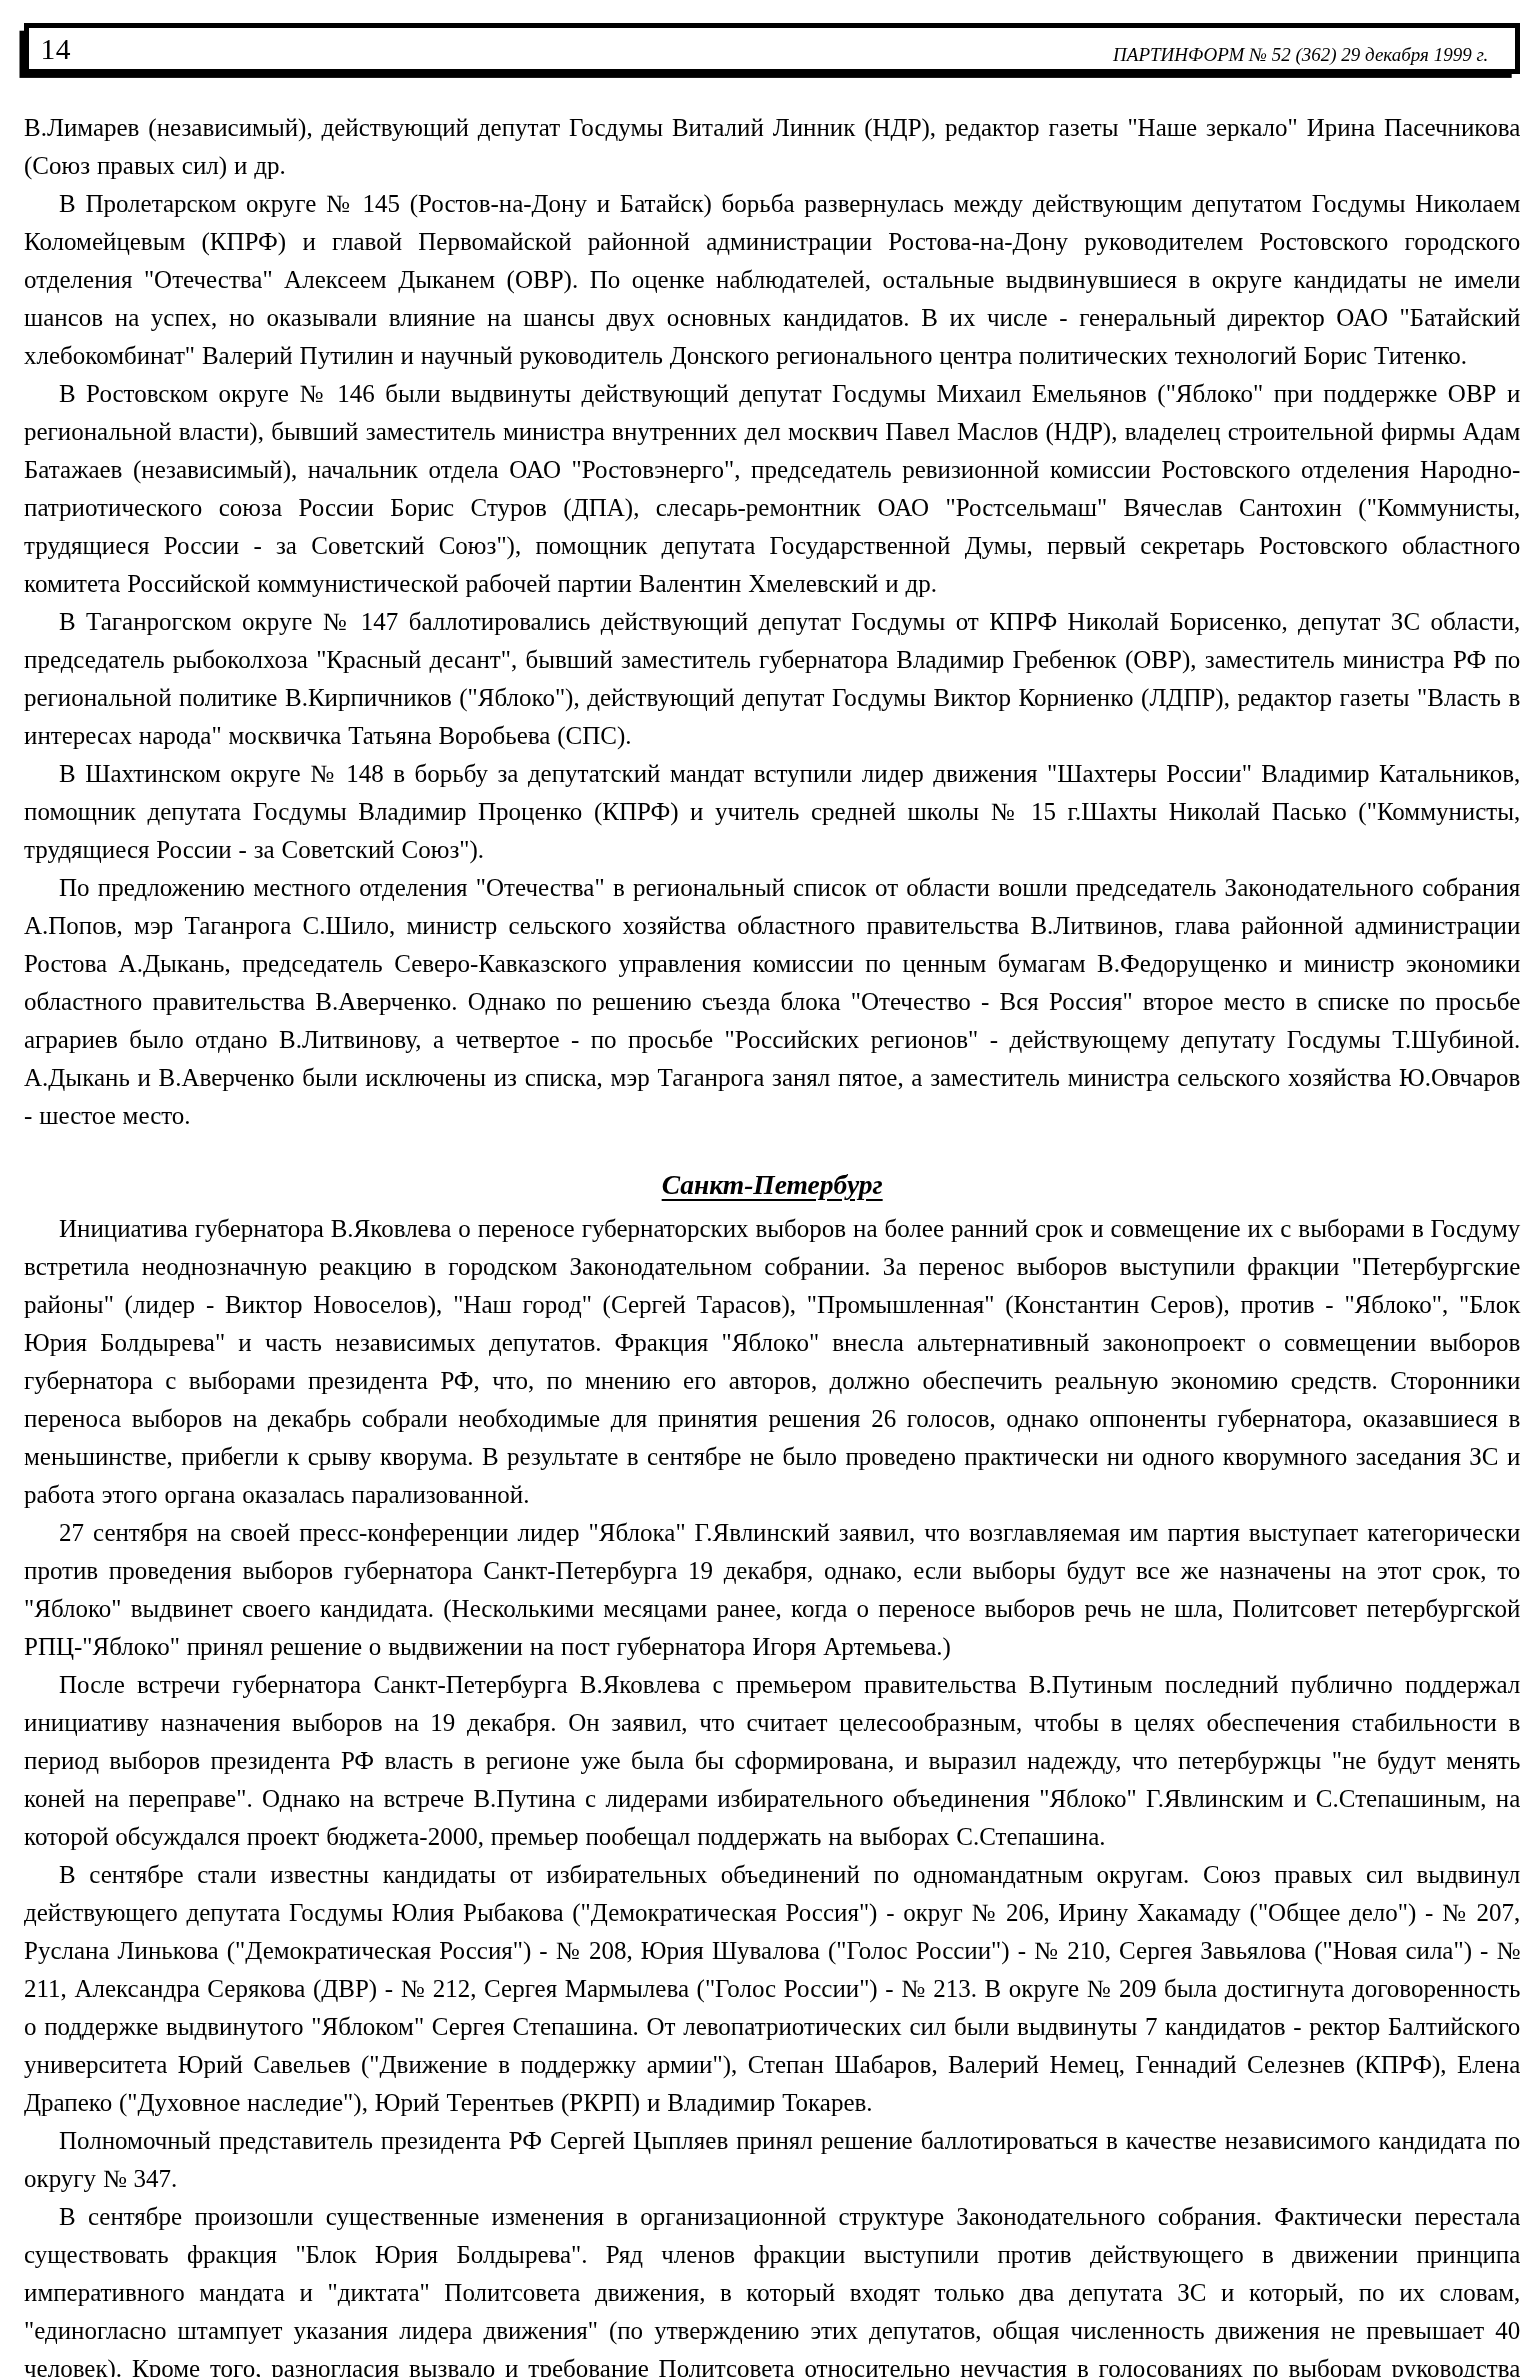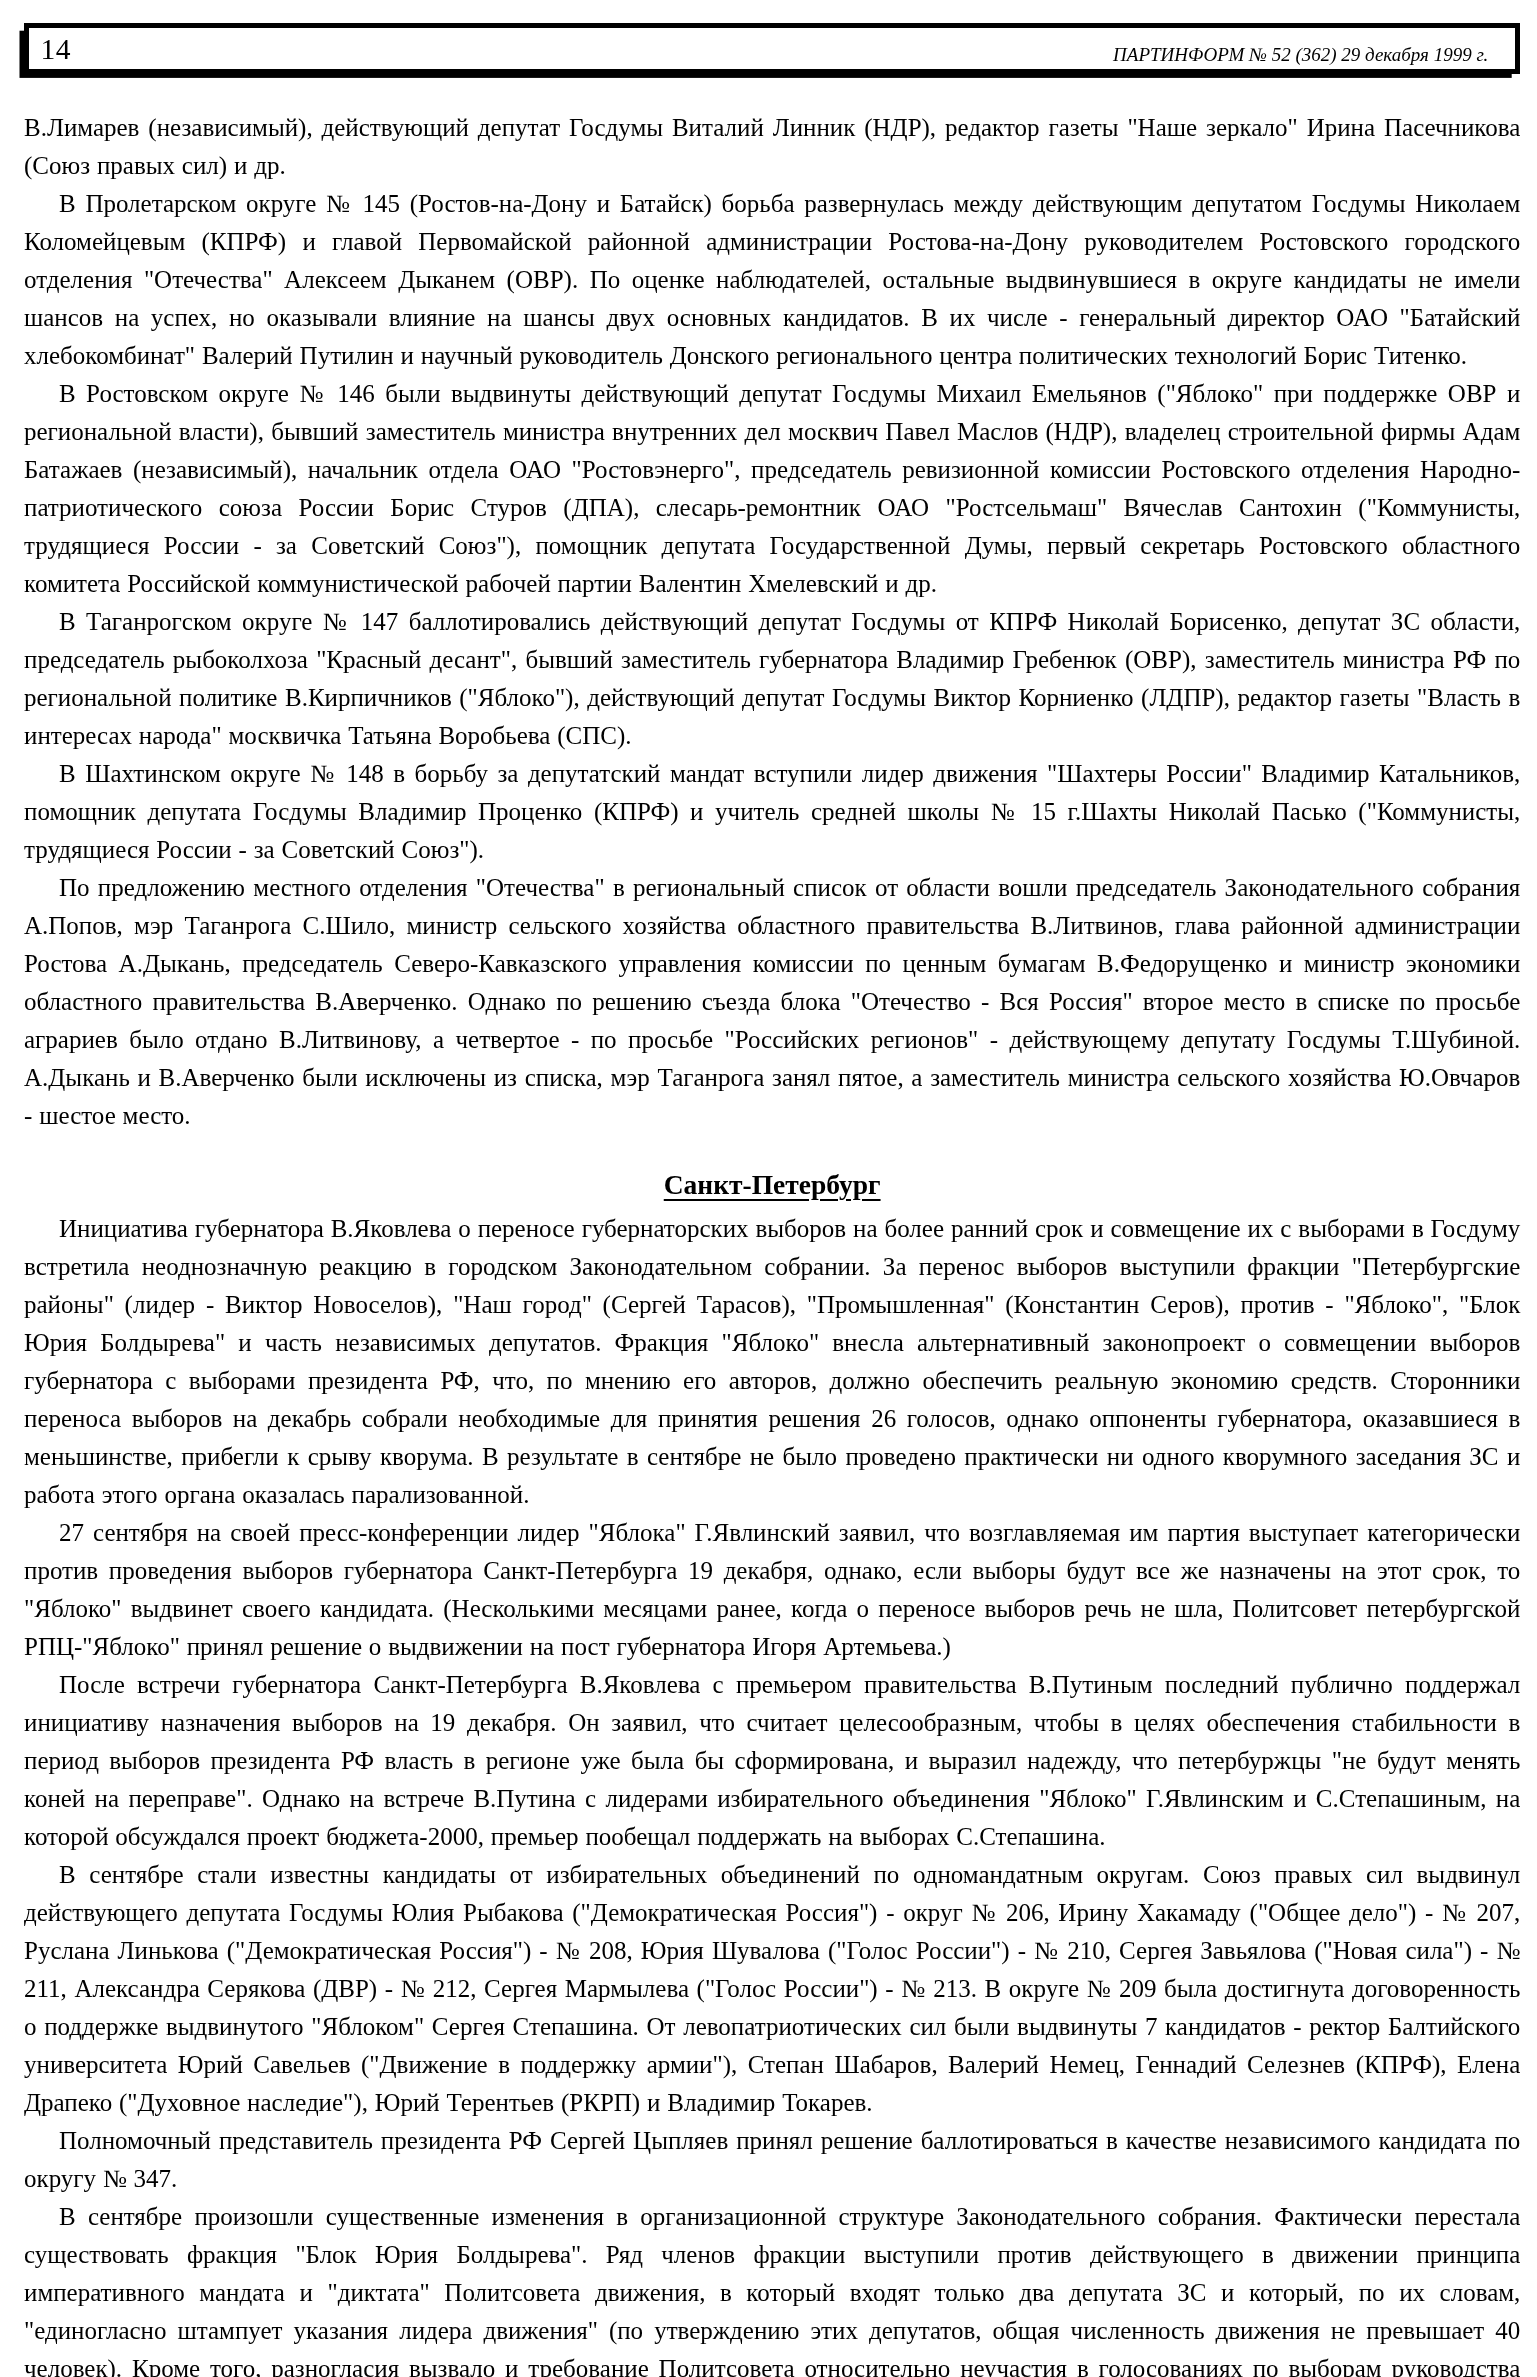--- a/index.html
+++ b/index.html
@@ -57,20 +57,21 @@
   .doc-body p.no-indent {
     text-indent: 0;
   }
   .section-heading {
     text-align: center;
     margin-top: 31px;
     margin-bottom: 5.1px;
   }
   .section-heading span {
     font-weight: bold;
+    font-style: italic;
     font-size: 27.5px;
     text-decoration: underline;
     text-underline-offset: 4.5px;
     text-decoration-thickness: 1.9px;
   }
 </style>
 </head>
 <body>
 
 <div class="page">

